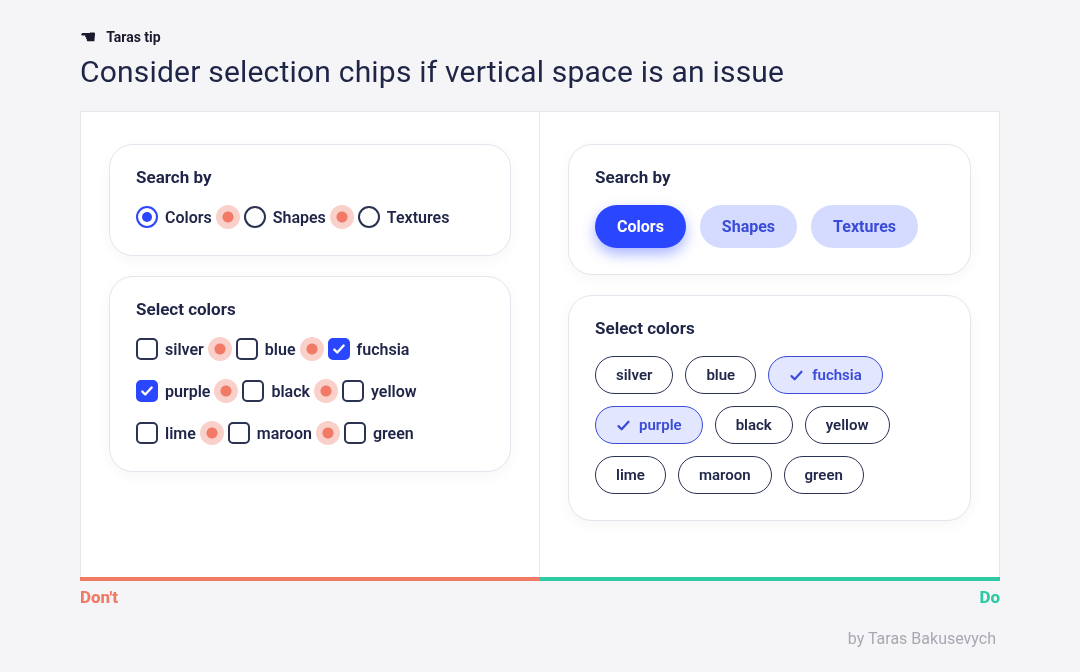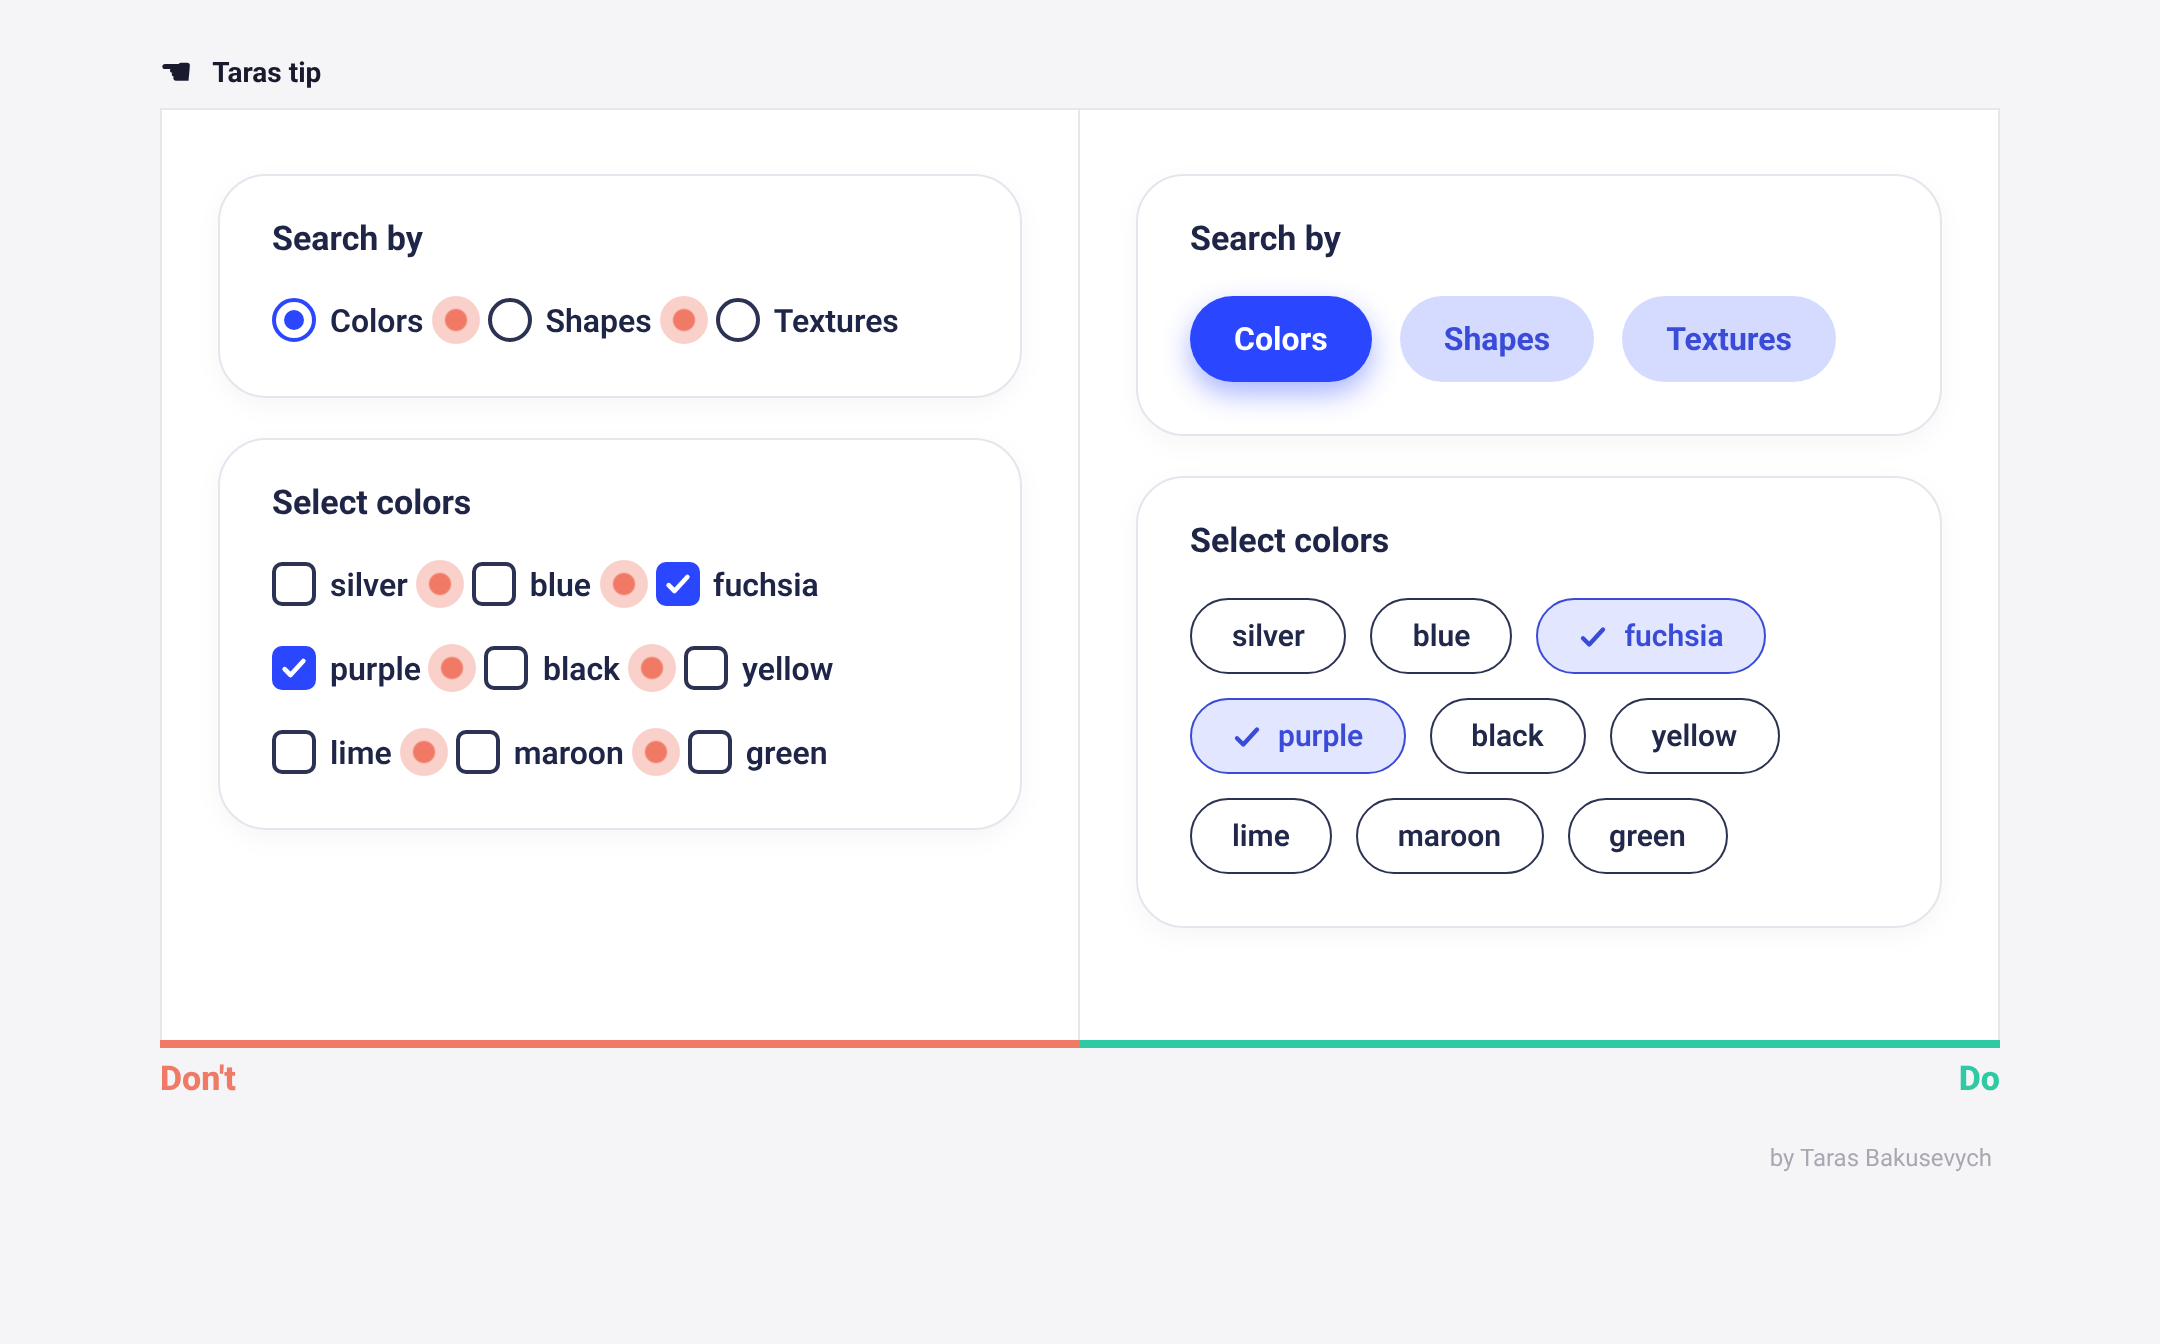--- a/index.html
+++ b/index.html
@@ -154,36 +154,37 @@
     position: absolute; right: 0; width: 50%; height: 4px;
     background: #2fc9a4;
   }
   .label-text {
     font-weight: 800; font-size: 17px; margin-top: 6px; text-align: center;
   }
   .label-dont { color: #f07a66; }
   .label-do   { color: #2fc9a4; text-align: left; }
   .credit {
     text-align: right;
-    font-size: 12px;
+    font-size: 16px;
     color: #a8a8b3;
     margin-top: 22px;
     padding-right: 4px;
   }
 </style>
 </head>
 <body>
 
 <div class="page">
 
   <div class="tip-row">
     <span class="tip-icon">☛</span>
     <span>Taras tip</span>
   </div>
 
+  <h1 class="main-title">Consider selection chips if vertical space is an issue</h1>
 
   <div class="compare">
 
     <div class="col col-left">
 
       <div class="card">
         <div class="card-title">Search by</div>
         <div class="radio-row" id="dont-radio-row">
             <span class="radio-item">
               <span class="radio selected"></span>

